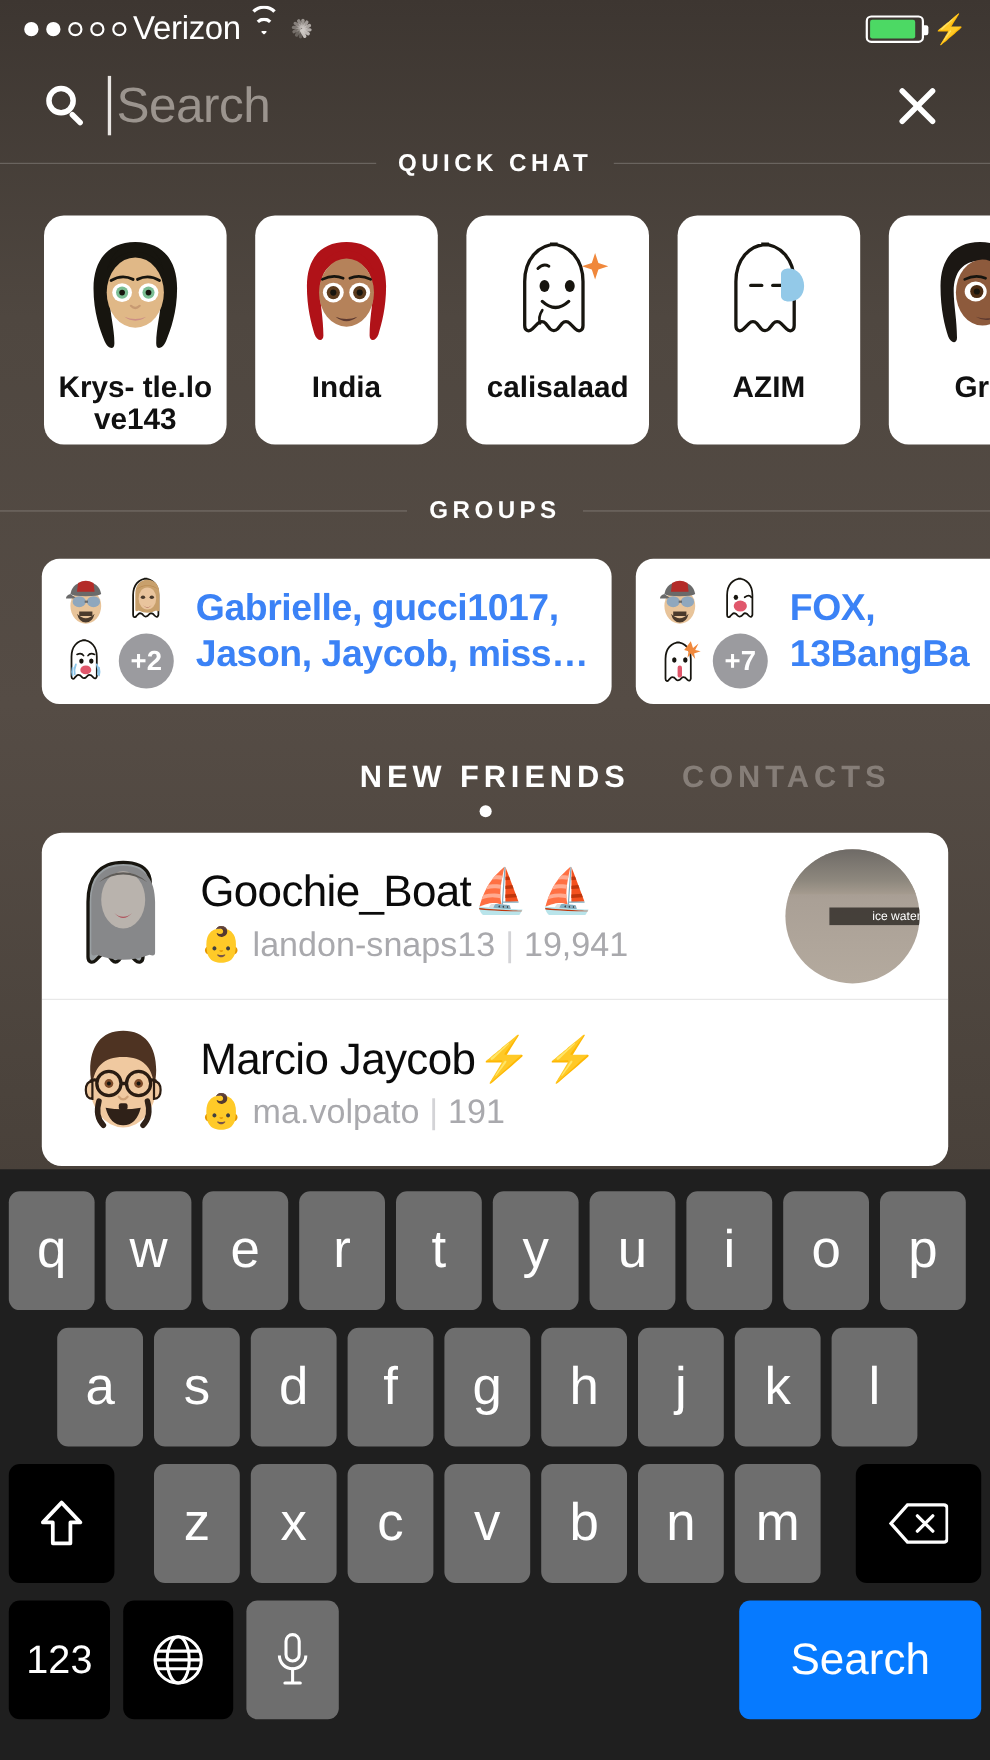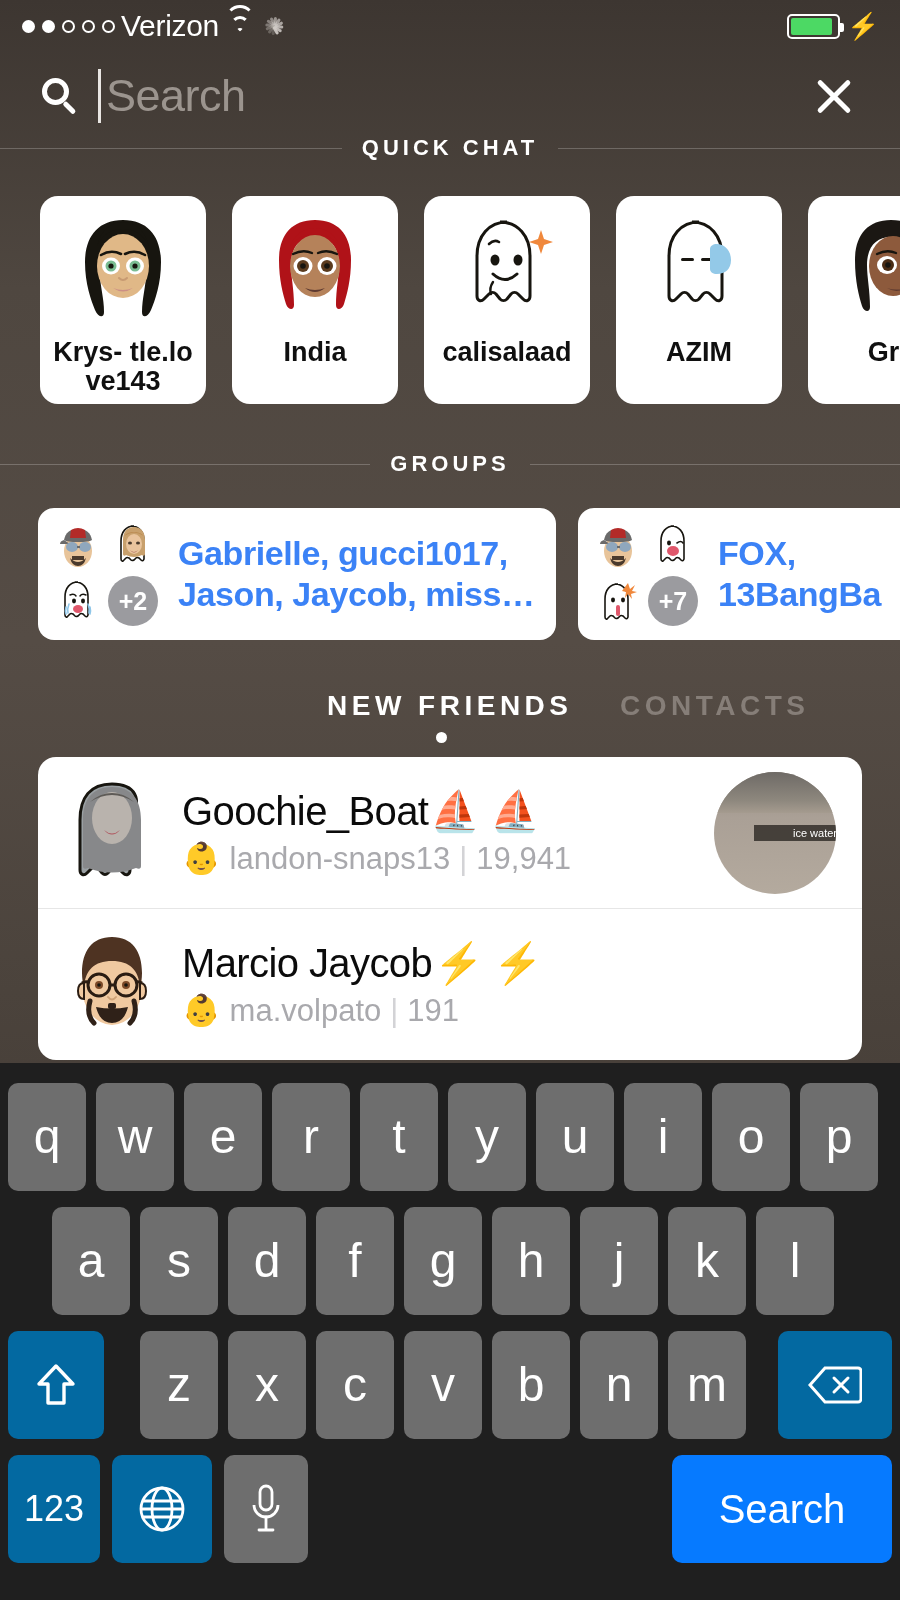--- a/index.html
+++ b/index.html
@@ -185,21 +185,21 @@
   
   .keyboard {
     position: absolute; left: 0; bottom: 0; width: 900px; height: 537px;
     background: #1f1f1f;
   }
   .key {
     position: absolute; background: #6e6e6e; border-radius: 10px;
     color: #fff; display: flex; align-items: center; justify-content: center;
     font-size: 48px; font-weight: 300; line-height: 1;
   }
-  .key.dark { background: #0369a1; }
+  .key.dark { background: #000000; }
   .key.blue { background: #067aff; font-size: 40px; font-weight: normal; }
   .key.space { font-size: 33px; }
   .key.num { font-size: 36px; }
   .shift-arrow { width: 40px; height: 44px; position: relative; }
   .bksp-glyph { font-size: 34px; position: relative; width: 54px; height: 40px; }
 </style>
 </head>
 <body>
 
 <div class="phone">

